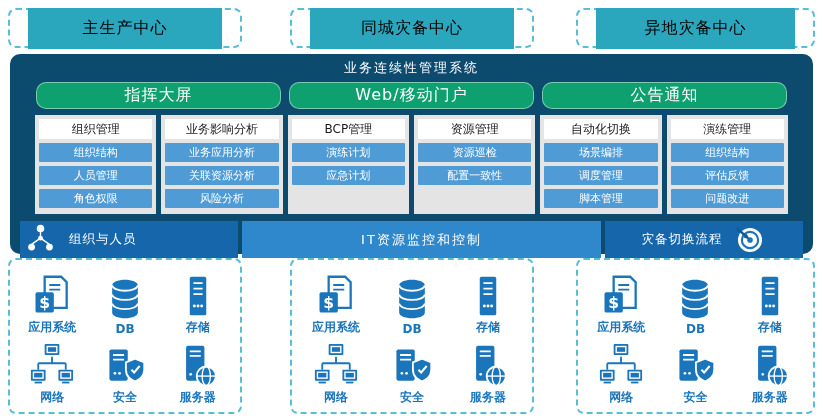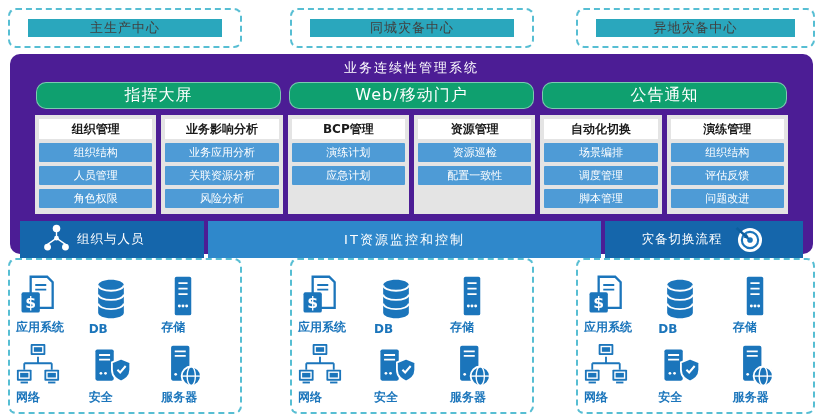--- a/index.html
+++ b/index.html
@@ -2,38 +2,38 @@
 <html><head>
 <meta charset="utf-8">
 <style>
   *{box-sizing:border-box;margin:0;padding:0}
   body{background:#fff;font-family:"DejaVu Sans","Liberation Sans",sans-serif}
   .stage{position:relative;width:823px;height:420px;background:#fff;overflow:hidden}
   .pos-a{left:8px;width:234px}
   .pos-b{left:290px;width:244px}
   .pos-c{left:576px;width:239px}
   .center-box{position:absolute;top:8px;height:40px;border:2px dashed #57BED3;border-radius:8px;display:flex;align-items:center;justify-content:center;padding:0 18px;background:#fff}
-  .center-hdr{width:100%;height:18px;background:#2AA7BD;color:#404040;font-size:13px;display:flex;align-items:center;justify-content:center;letter-spacing:1px}
-  .panel{position:absolute;left:10px;top:54px;width:803px;height:200px;background:#4c1d95;border-radius:10px}
+  .center-hdr{width:100%;height:41px;background:#2AA7BD;color:#000000;font-size:16px;display:flex;align-items:center;justify-content:center;letter-spacing:1px}
+  .panel{position:absolute;left:10px;top:54px;width:803px;height:200px;background:#0c4a6e;border-radius:10px}
   .panel-title{color:#fff;text-align:center;font-size:13px;padding-top:5px;letter-spacing:2px}
   .portals{display:flex;gap:8px;margin:5px 26px 0}
   .portal{flex:1;height:27px;background:#0FA06F;border:1px solid rgba(255,255,255,.45);border-radius:10px;color:#fff;font-size:16px;display:flex;align-items:center;justify-content:center;letter-spacing:1px}
   .modules{display:flex;gap:5px;margin:6px 25px 0;height:99px}
   .module{flex:1;background:#E4E4E4;padding:4px;display:flex;flex-direction:column;gap:4px;min-width:0}
-  .module-hdr{background:#fff;color:#1a1a1a;font-weight:bold;font-size:12px;height:20px;line-height:20px;text-align:center;white-space:nowrap;overflow:hidden}
+  .module-hdr{background:#fff;color:#1a1a1a;font-weight:normal;font-size:12px;height:20px;line-height:20px;text-align:center;white-space:nowrap;overflow:hidden}
   .module-item{background:#4E9BD6;color:#fff;font-size:11px;height:19px;line-height:19px;text-align:center;white-space:nowrap;overflow:hidden;border-radius:1px}
   .panel-footer{display:flex;gap:4px;margin:7px 10px 0;height:37px}
   .seg{display:flex;align-items:center;color:#fff}
-  .seg-left{width:184px;background:#1566AB;gap:4px;padding-left:20px;font-size:12.5px;letter-spacing:1px}
+  .seg-left{width:218px;background:#1566AB;gap:12px;padding-left:4px;font-size:12.5px;letter-spacing:1px}
   .seg-mid{flex:1;background:#2F88CB;justify-content:center;font-size:13px;letter-spacing:2px}
   .seg-right{width:198px;background:#1566AB;justify-content:center;gap:10px;font-size:12.5px;letter-spacing:1px}
   .org-icon{width:33px;height:33px;flex:0 0 auto}
   .target-icon{width:34px;height:34px;flex:0 0 auto}
   .infra-box{position:absolute;top:258px;height:156px;border:2px dashed #57BED3;border-radius:8px;display:grid;grid-template-columns:repeat(3,1fr);padding:10px 6px 6px;row-gap:4px;background:#fff}
-  .infra-item{display:flex;flex-direction:column;align-items:flex-start;justify-content:flex-end;min-width:0}
+  .infra-item{display:flex;flex-direction:column;align-items:center;justify-content:flex-end;min-width:0}
   .infra-icon{width:44px;height:44px}
   .infra-label{color:#1B75BB;font-weight:bold;font-size:12px;margin-top:1px;white-space:nowrap}
 </style>
 </head>
 <body>
 
 <svg width="0" height="0" style="position:absolute" aria-hidden="true">
   <defs>
     <symbol id="sym-app" viewBox="0 0 48 48">
       <path d="M16 3 h18 l6 6 v28 h-24 z" fill="none" stroke="#1B75BB" stroke-width="2.5"></path>

